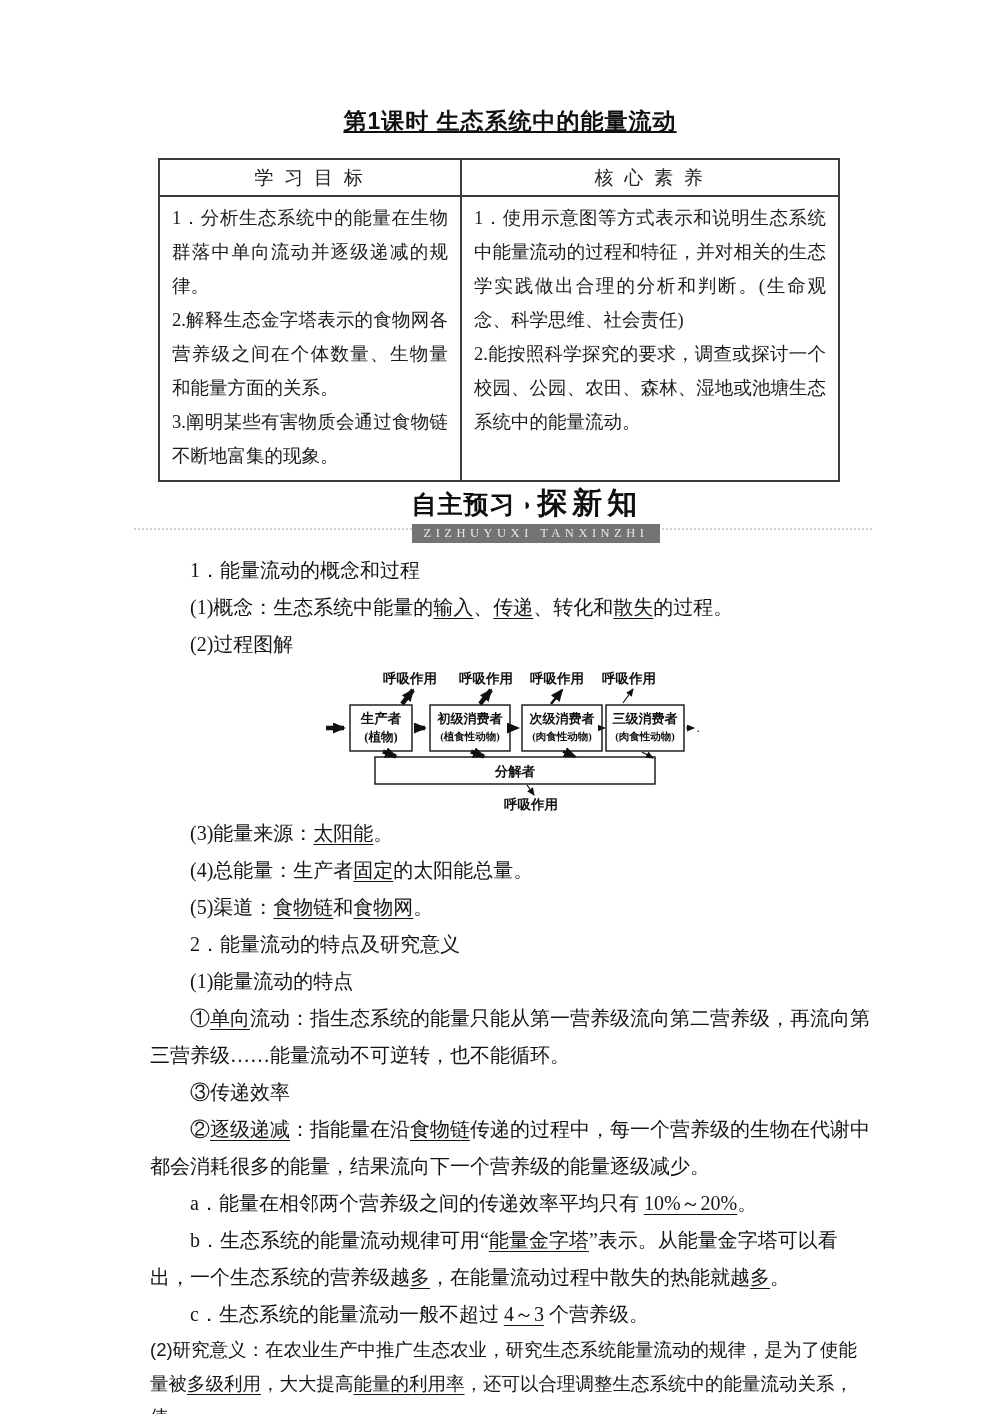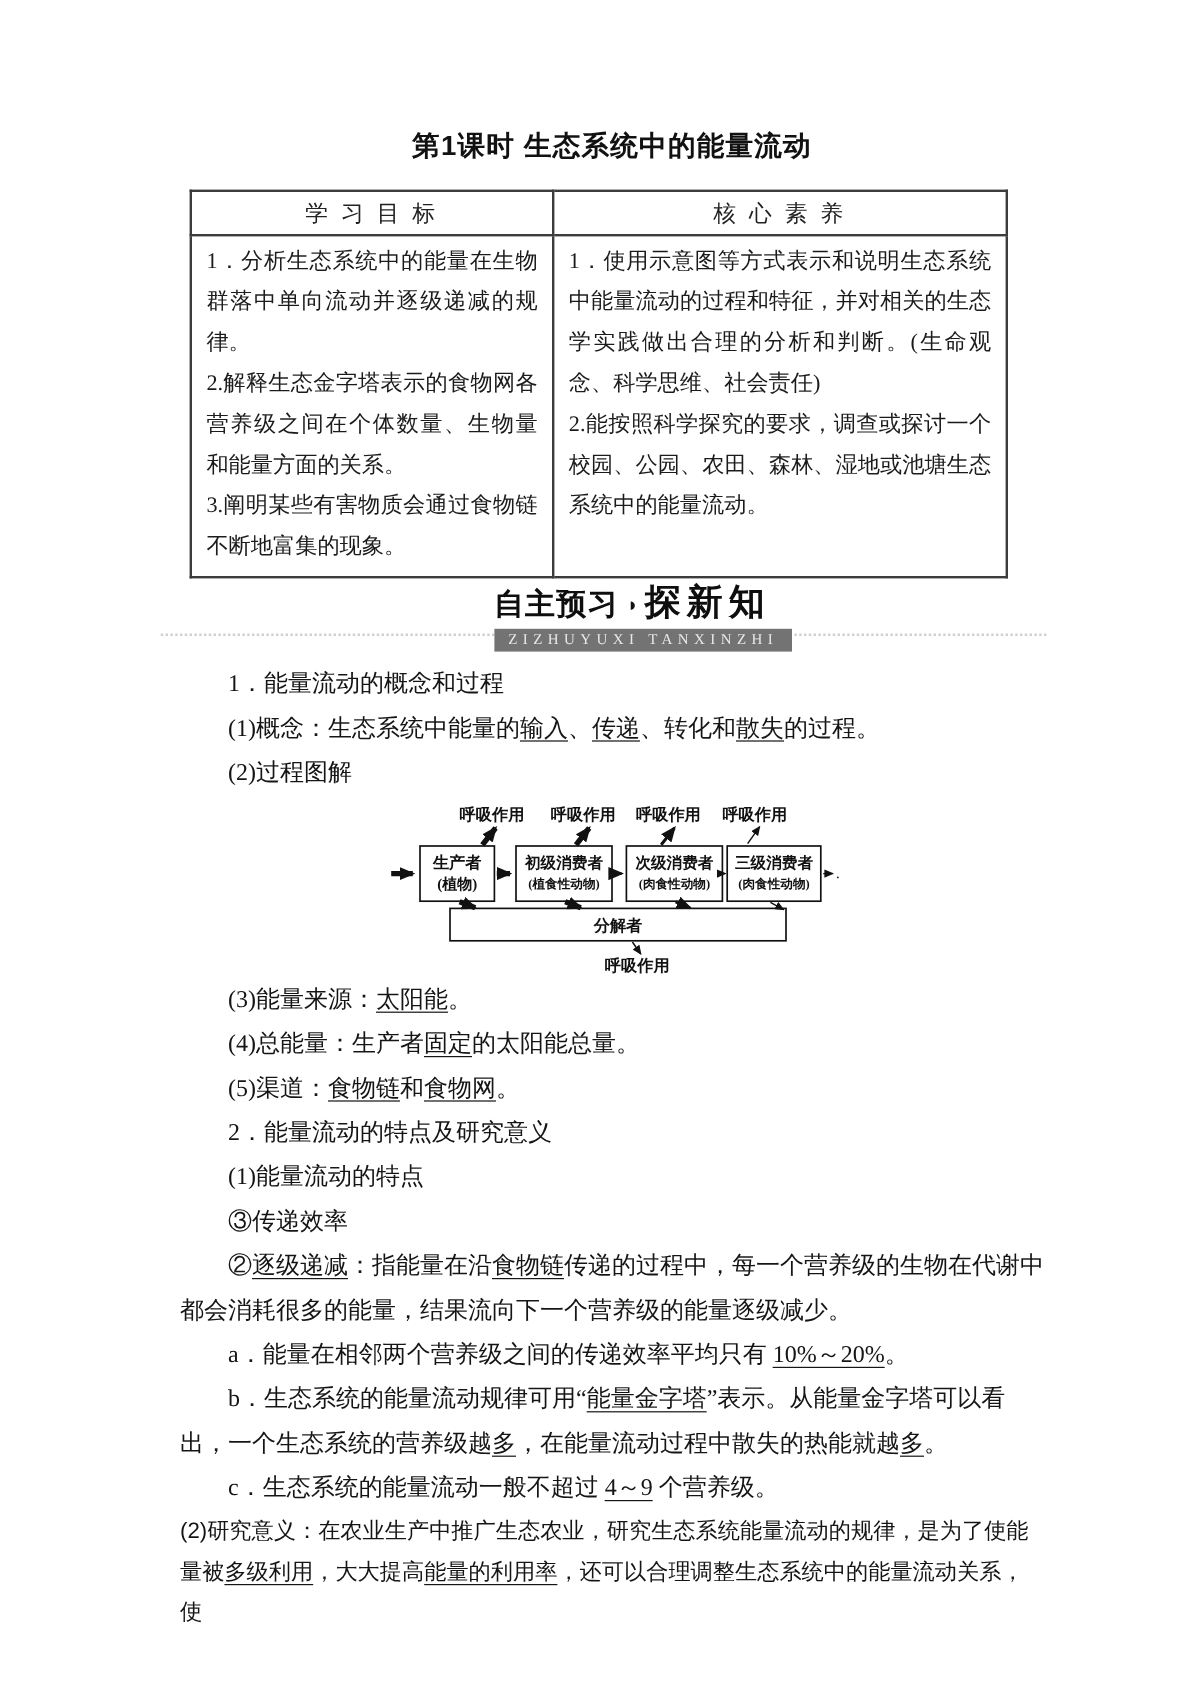--- a/index.html
+++ b/index.html
@@ -9,21 +9,21 @@
     color:#151515;
   }
   .page{
     box-sizing:border-box;width:1000px;height:1414px;
     padding:106px 130px 30px 150px;overflow:hidden;background:#fff;
   }
   
   .doc-title{
     font-family:"Liberation Sans",sans-serif;
     font-size:23px;font-weight:700;letter-spacing:1px;
-    text-align:center;margin:0 0 21px 0;color:#111;
+    text-align:center;margin:0 0 21px 0;color:#111;text-decoration:underline;
   }
   
   table.goals{border-collapse:collapse;width:682px;margin-left:8px;table-layout:fixed;}
   .goals th,.goals td{border:2px solid #3c3c3c;}
   .goals th{
     height:33px;font-weight:400;font-size:19px;letter-spacing:3px;color:#222;
   }
   .goals td{vertical-align:top;padding:4px 12px 7px 12px;font-size:18.5px;line-height:34px;color:#1b1b1b;}
   .goals col.c1{width:302px;}
   .goals td p{margin:0;text-align:justify;}
@@ -150,21 +150,22 @@
       <text x="211" y="144" font-size="13.5" font-weight="bold" text-anchor="middle" fill="#111">呼吸作用</text>
     </svg>
   </div>
 
   <div>
       <p class="para ind"><span>(3)能量来源：</span><span class="u">太阳能</span><span>。</span></p>
       <p class="para ind"><span>(4)总能量：生产者</span><span class="u">固定</span><span>的太阳能总量。</span></p>
       <p class="para ind"><span>(5)渠道：</span><span class="u">食物链</span><span>和</span><span class="u">食物网</span><span>。</span></p>
       <p class="para ind"><span>2．能量流动的特点及研究意义</span></p>
       <p class="para ind"><span>(1)能量流动的特点</span></p>
+      <p class="para ind"><span>①</span><span class="u">单向</span><span>流动：指生态系统的能量只能从第一营养级流向第二营养级，再流向第三营养级……能量流动不可逆转，也不能循环。</span></p>
       <p class="para ind"><span>③传递效率</span></p>
       <p class="para ind"><span>②</span><span class="u">逐级递减</span><span>：指能量在沿</span><span class="u">食物链</span><span>传递的过程中，每一个营养级的生物在代谢中都会消耗很多的能量，结果流向下一个营养级的能量逐级减少。</span></p>
       <p class="para ind"><span>a．能量在相邻两个营养级之间的传递效率平均只有 </span><span class="u">10%～20%</span><span>。</span></p>
       <p class="para ind"><span>b．生态系统的能量流动规律可用“</span><span class="u">能量金字塔</span><span>”表示。从能量金字塔可以看出，一个生态系统的营养级越</span><span class="u">多</span><span>，在能量流动过程中散失的热能就越</span><span class="u">多</span><span>。</span></p>
-      <p class="para ind"><span>c．生态系统的能量流动一般不超过 </span><span class="u">4～9</span><span> 个营养级。</span></p>
+      <p class="para ind"><span>c．生态系统的能量流动一般不超过 </span><span class="u">4～3</span><span> 个营养级。</span></p>
       <p class="para sans"><span>(2)研究意义：在农业生产中推广生态农业，研究生态系统能量流动的规律，是为了使能量被</span><span class="u">多级利用</span><span>，大大提高</span><span class="u">能量的利用率</span><span>，还可以合理调整生态系统中的能量流动关系，使</span></p>
     </div>
 
 </div>
 
 </body></html>

